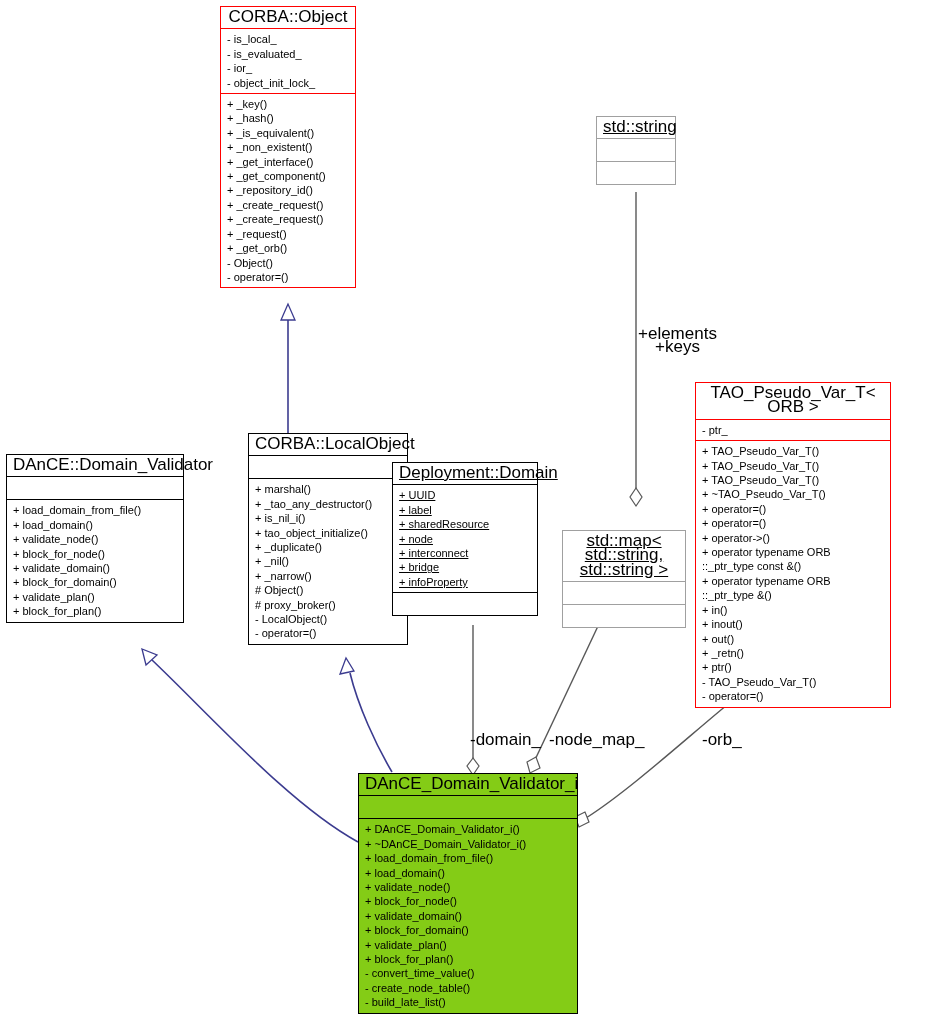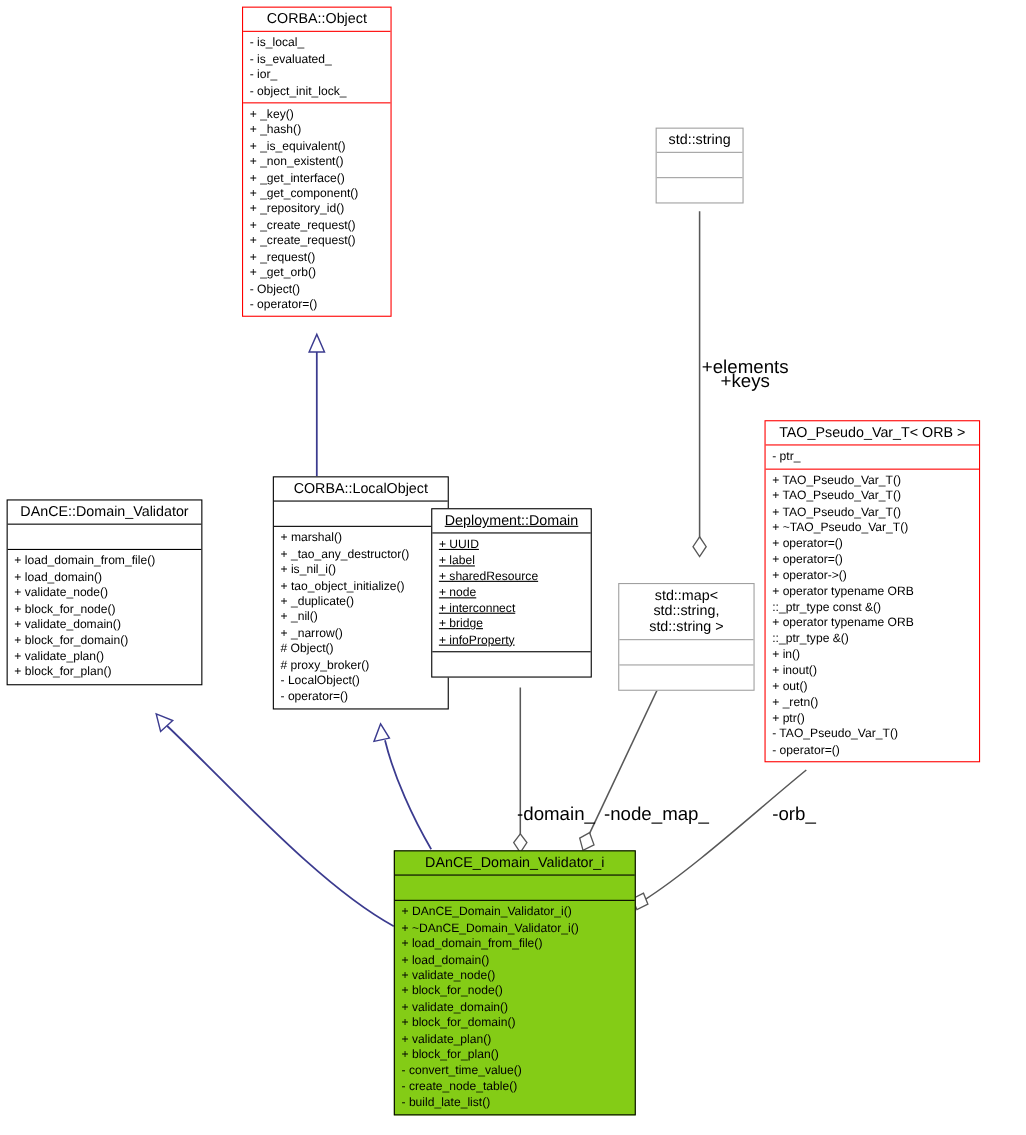--- a/index.html
+++ b/index.html
@@ -32,29 +32,30 @@
     border: 1px solid #000000;
     font-size: 11px;
     line-height: 14.4px;
     color: #000000;
   }
   .uml-class.red {
     border-color: #ff0000;
   }
   .uml-class.gray-border {
     border-color: #a0a0a0;
+    text-decoration: underline;
   }
   .uml-class.filled {
     background: #84cc16;
   }
   .cls-title {
     text-align: center;
     padding: 3px 6px 4px 6px;
     white-space: pre-line;
-    font-size: 13px;
+    font-size: 17px;
   }
   .cls-sep {
     height: 0;
     border-top: 1px solid #000000;
   }
   .red .cls-sep { border-top-color: #ff0000; }
   .gray-border .cls-sep { border-top-color: #a0a0a0; }
   .cls-section {
     padding: 3px 4px 3px 6px;
   }

